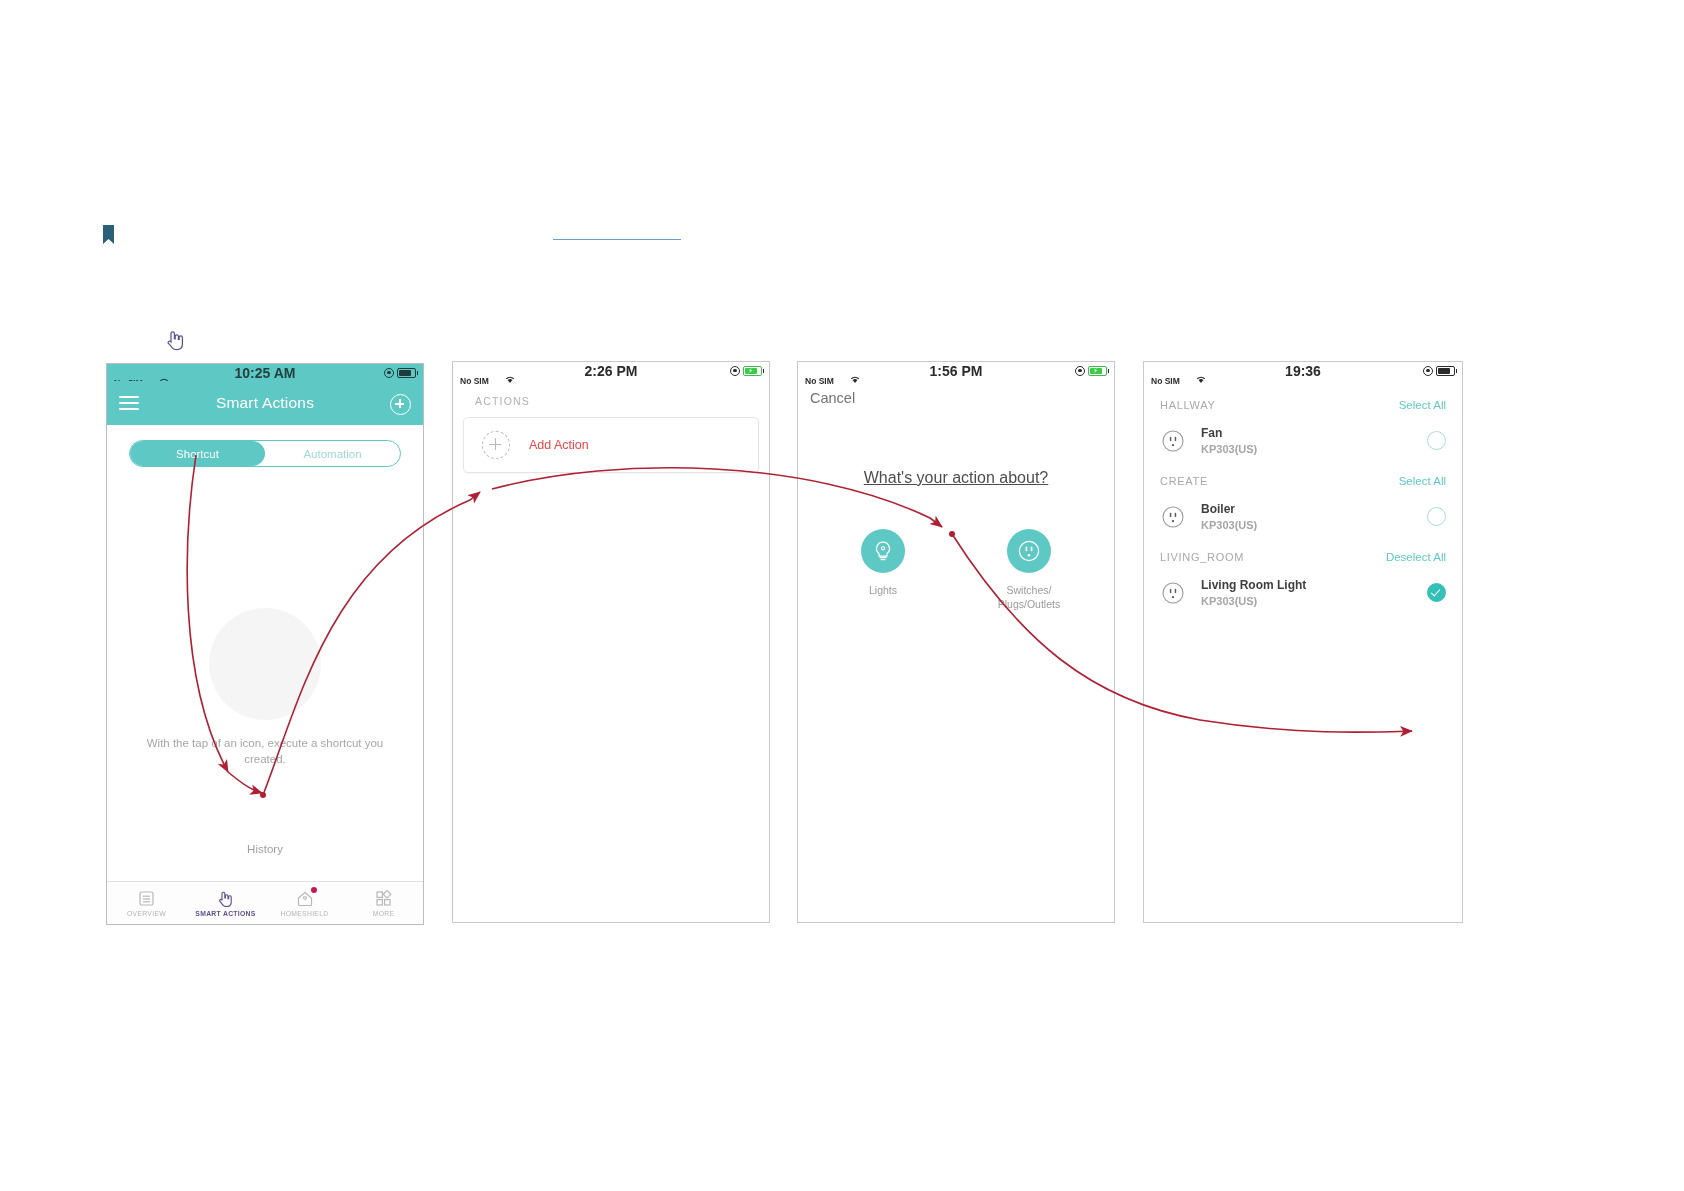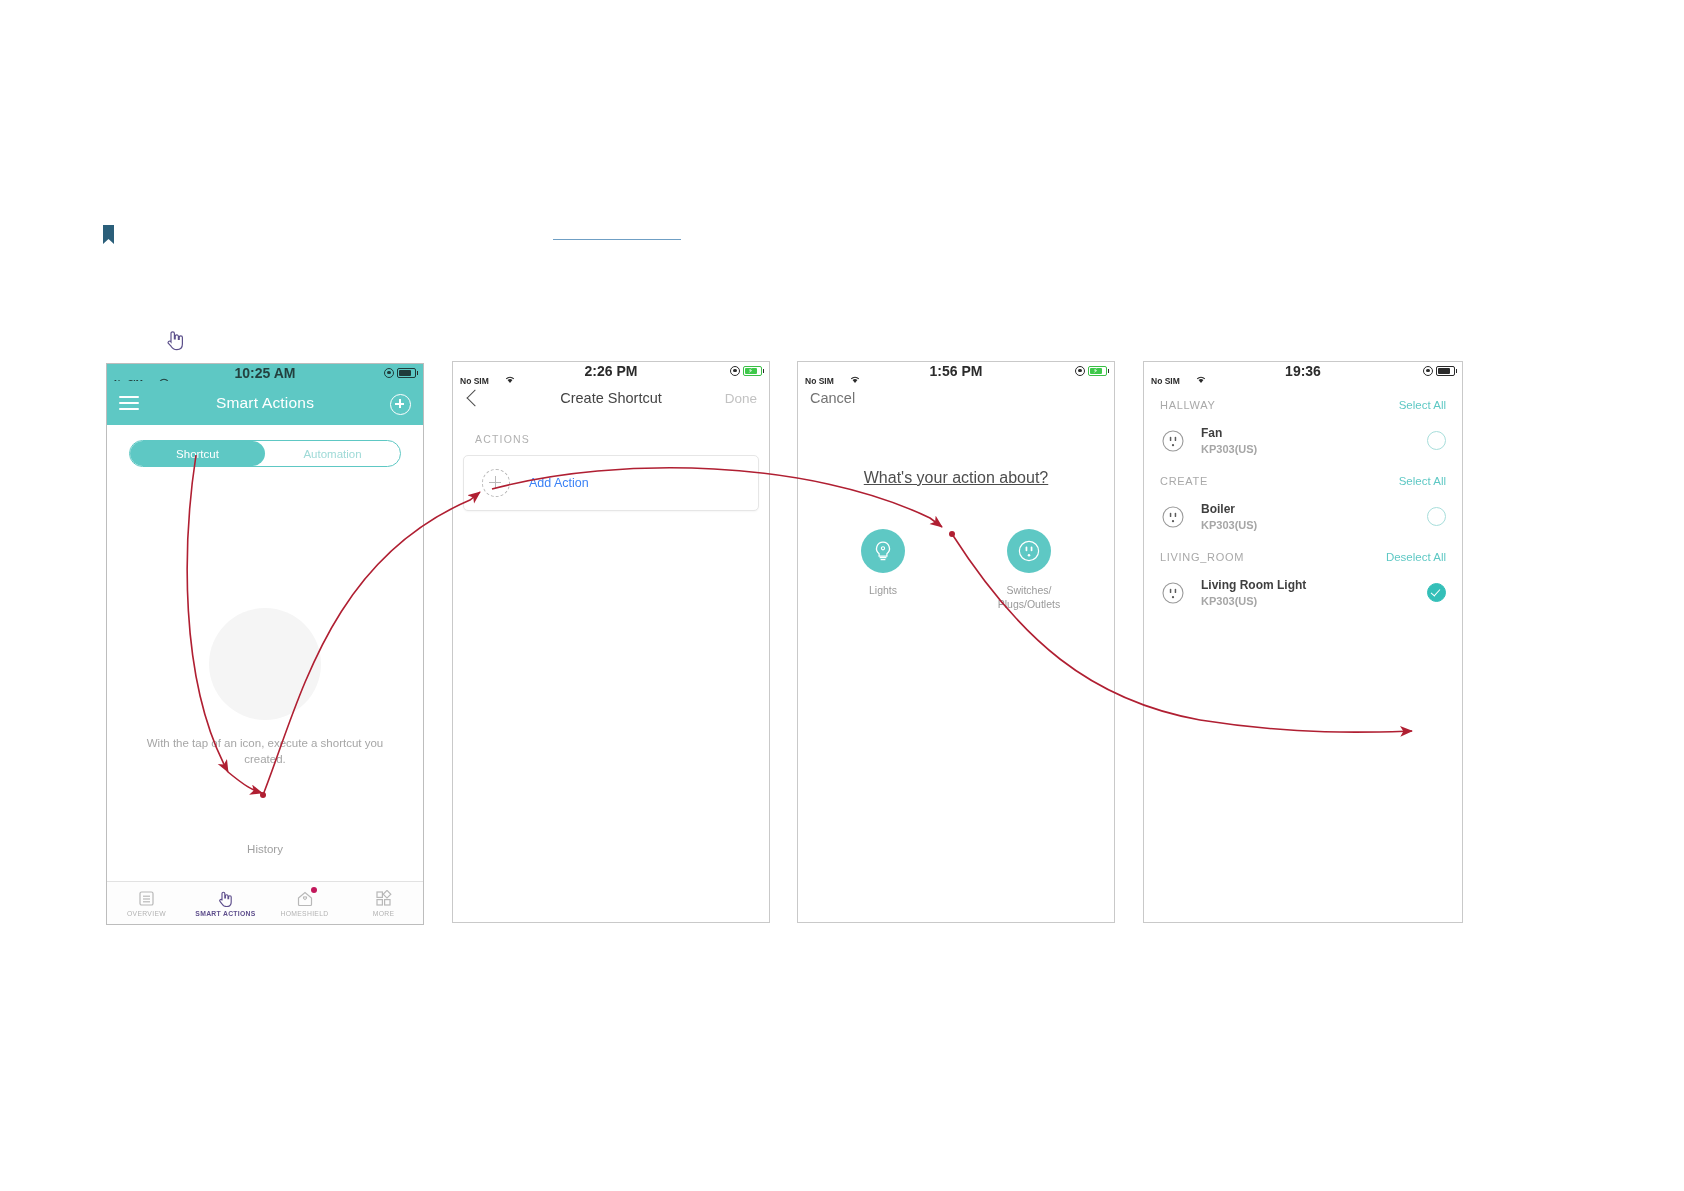--- a/index.html
+++ b/index.html
@@ -101,21 +101,21 @@
   .nav-left-text{font-size:14.5px;color:#737373;z-index:2;cursor:pointer;}
 
   
   .section-label{margin:16px 0 0 22px;font-size:10.5px;letter-spacing:1.2px;color:#b0b0b0;}
   .card{margin:10px 10px 0 10px;border:1px solid #e6e6e6;border-radius:5px;background:#fff;
     height:54px;display:flex;align-items:center;padding-left:18px;box-shadow:0 1px 2px rgba(0,0,0,.04);}
   .dash-circle{width:26px;height:26px;border-radius:50%;border:1.3px dashed #b9b9b9;position:relative;}
   .dash-circle:before,.dash-circle:after{content:"";position:absolute;background:#b9b9b9;}
   .dash-circle:before{left:6px;top:12px;width:12px;height:1.4px;}
   .dash-circle:after{top:6px;left:12px;height:12px;width:1.4px;}
-  .card .card-label{margin-left:19px;font-size:12.5px;color:#3b82f6;}
+  .card .card-label{margin-left:19px;font-size:12.5px;color:#ef4444;}
 
   
   .q-title{margin-top:52px;text-align:center;font-size:16px;color:#4d4d4d;text-decoration:underline;}
   .choices{margin-top:42px;display:flex;justify-content:center;gap:50px;}
   .choice{width:96px;display:flex;flex-direction:column;align-items:center;cursor:pointer;}
   .choice .bubble{width:44px;height:44px;border-radius:50%;background:#5ec8c4;
     display:flex;align-items:center;justify-content:center;}
   .choice .clabel{margin-top:11px;font-size:10.5px;color:#9a9a9a;text-align:center;line-height:1.3;}
 
   
@@ -265,25 +265,20 @@
       <div class="sb-time">2:26 PM</div>
       <div class="sb-right">
         <span class="locicon"></span>
         <span class="batt green">
           <span class="batt-fill"></span>
             <span class="bolt">⚡</span>
         </span>
       </div>
     </div>
 
-    <div class="navbar">
-      <div class="chev-left"></div>
-      <div class="nav-title">Create Shortcut</div>
-      <div class="nav-right" style="color:#c2c2c2">Done</div>
-    </div>
 
     <div class="section-label">ACTIONS</div>
 
     <div class="card">
       <div class="dash-circle"></div>
       <div class="card-label">Add Action</div>
     </div>
   </div>
 
   <div class="phone" id="phone3">

